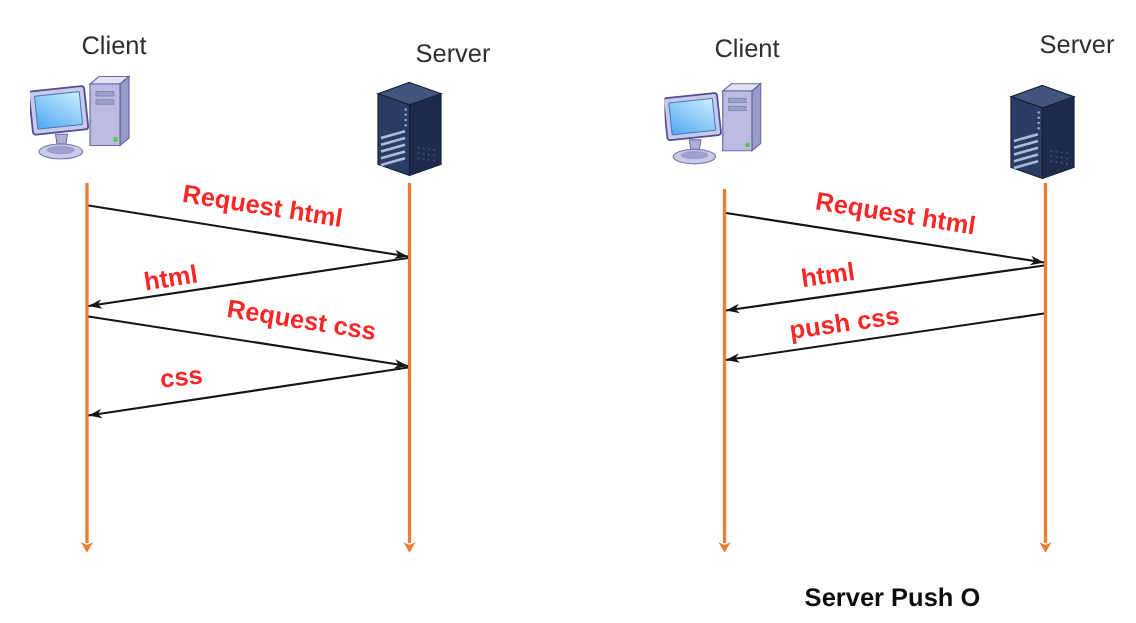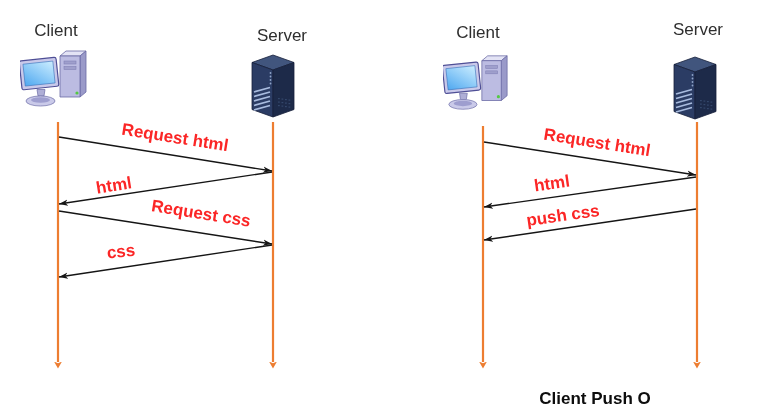--- a/index.html
+++ b/index.html
@@ -4,21 +4,21 @@
 <style>
   html,body{margin:0;padding:0;background:#ffffff;}
   .stage{
     position:relative;width:757px;height:415px;background:#ffffff;overflow:hidden;
     font-family:"Liberation Sans","DejaVu Sans",sans-serif;
   }
   .overlay{position:absolute;left:0;top:0;width:757px;height:415px;}
   .icon{position:absolute;}
   .actor-title{
     position:absolute;transform:translate(-50%,-50%);
-    font-size:17px;color:#2e2e2e;white-space:nowrap;
+    font-size:17px;color:#2e2e2e;white-space:nowrap;margin-left:20px;
   }
   .msg-label{
     position:absolute;transform:translate(-50%,-50%) rotate(var(--rot,0deg));
     font-size:17px;font-weight:bold;color:#fb2626;white-space:nowrap;
   }
   .caption{
     position:absolute;transform:translate(-50%,-50%);
     font-size:17px;font-weight:bold;color:#0d0d0d;white-space:nowrap;
   }
 </style>
@@ -184,15 +184,15 @@
   <div class="msg-label" style="left:175px;top:138px;--rot:9deg">Request html</div>
   <div class="msg-label" style="left:114px;top:186px;--rot:-9deg">html</div>
   <div class="msg-label" style="left:201px;top:214px;--rot:9deg">Request css</div>
   <div class="msg-label" style="left:121px;top:252px;--rot:-6deg">css</div>
 
   <div class="actor-title" style="left:478px;top:33px">Client</div>
   <div class="actor-title" style="left:698px;top:30px">Server</div>
   <div class="msg-label" style="left:597px;top:143px;--rot:9deg">Request html</div>
   <div class="msg-label" style="left:552px;top:184px;--rot:-8deg">html</div>
   <div class="msg-label" style="left:563px;top:216px;--rot:-8deg">push css</div>
-  <div class="caption" style="left:595px;top:399px">Client Push O</div>
+  <div class="caption" style="left:595px;top:399px">Server Push O</div>
 
 </div>
 
 </body></html>

